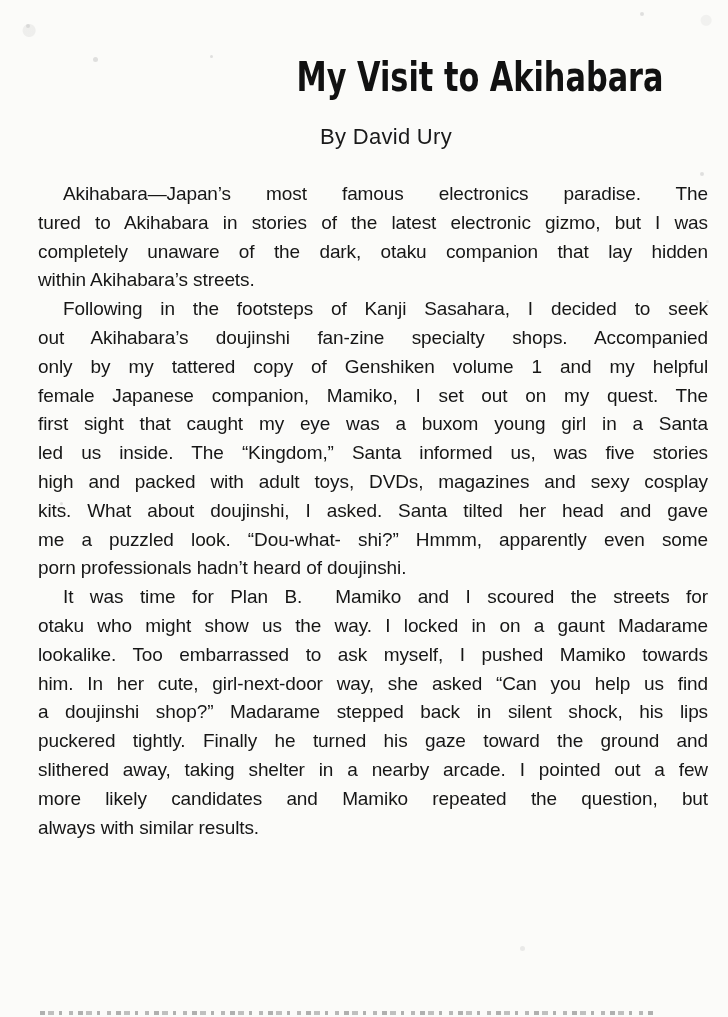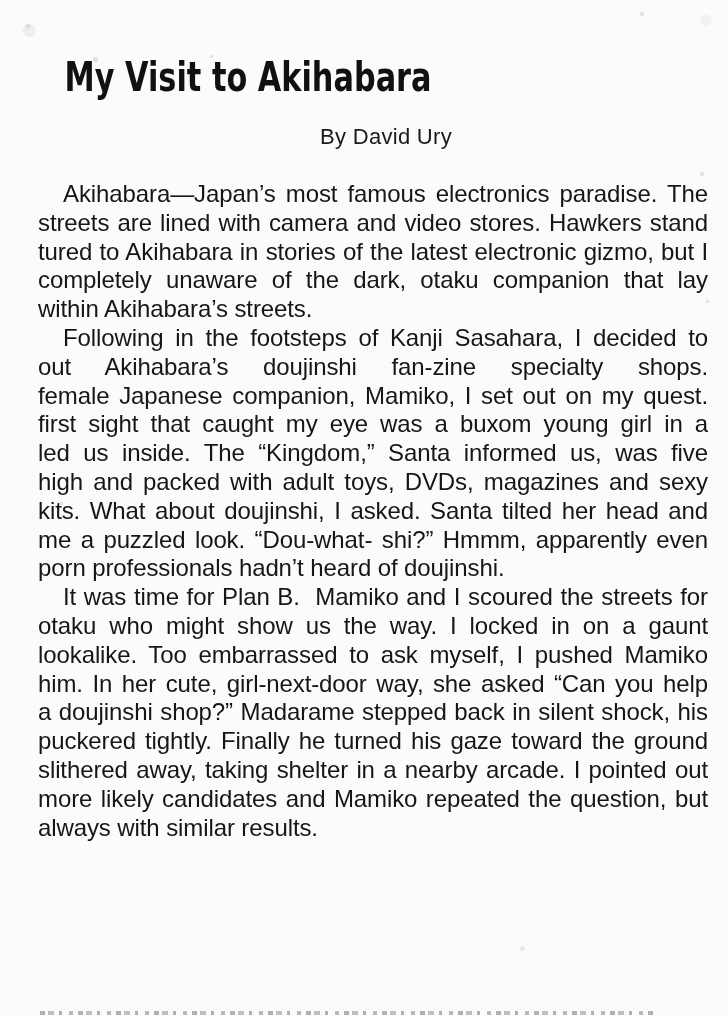--- a/index.html
+++ b/index.html
@@ -12,21 +12,21 @@
   }
   .page {
     position: relative;
     width: 728px; height: 1017px;
     overflow: hidden;
     background:
       radial-gradient(circle at 4% 3%, rgba(180,180,180,.18) 0 6px, transparent 7px),
       radial-gradient(circle at 97% 2%, rgba(180,180,180,.14) 0 5px, transparent 6px),
       #fbfbf9;
   }
-  .title-wrap { text-align: left; margin-top: 54px; }
+  .title-wrap { text-align: right; margin-top: 54px; }
   .title {
     display: inline-block;
     font-family: "DejaVu Sans", sans-serif;
     font-weight: bold;
     font-size: 41px;
     line-height: 46px;
     letter-spacing: 0px;
     transform: scaleX(0.74);
     transform-origin: center;
     white-space: nowrap;
@@ -35,21 +35,21 @@
   .byline {
     text-align: center;
     margin-top: 24px;
     font-size: 22px;
     letter-spacing: 0.3px;
     color: #1a1a1a;
     padding-left: 44px;
   }
   .article {
     margin: 30px 20px 0 38px;
-    font-size: 24px;
+    font-size: 19px;
   }
   .line {
     height: 28.8px;
     line-height: 28.8px;
     text-align: justify;
     text-align-last: justify;
     overflow: hidden;
     letter-spacing: -0.1px;
   }
   .line.last { text-align-last: left; }
@@ -79,28 +79,28 @@
 
   <div class="title-wrap">
     <h1 class="title" style="margin:0;">My Visit to Akihabara</h1>
   </div>
 
   <div class="byline">By David Ury</div>
 
   <div class="article">
       <div class="paragraph">
         <div class="line">Akihabara—Japan’s most famous electronics paradise. The</div>
-        <div class="line">streets are lined with camera and video stores. Hawkers stand out</div>
         <div class="line">tured to Akihabara in stories of the latest electronic gizmo, but I was</div>
         <div class="line">completely unaware of the dark, otaku companion that lay hidden</div>
         <div class="line last">within Akihabara’s streets.</div>
       </div>
       <div class="paragraph">
         <div class="line">Following in the footsteps of Kanji Sasahara, I decided to seek</div>
         <div class="line">out Akihabara’s doujinshi fan-zine specialty shops. Accompanied</div>
+        <div class="line">only by my tattered copy of Genshiken volume 1 and my helpful</div>
         <div class="line">female Japanese companion, Mamiko, I set out on my quest. The</div>
         <div class="line">first sight that caught my eye was a buxom young girl in a Santa</div>
         <div class="line">led us inside. The “Kingdom,” Santa informed us, was five stories</div>
         <div class="line">high and packed with adult toys, DVDs, magazines and sexy cosplay</div>
         <div class="line">kits. What about doujinshi, I asked. Santa tilted her head and gave</div>
         <div class="line">me a puzzled look. “Dou-what- shi?” Hmmm, apparently even some</div>
         <div class="line last">porn professionals hadn’t heard of doujinshi.</div>
       </div>
       <div class="paragraph">
         <div class="line">It was time for Plan B.&nbsp; Mamiko and I scoured the streets for</div>

